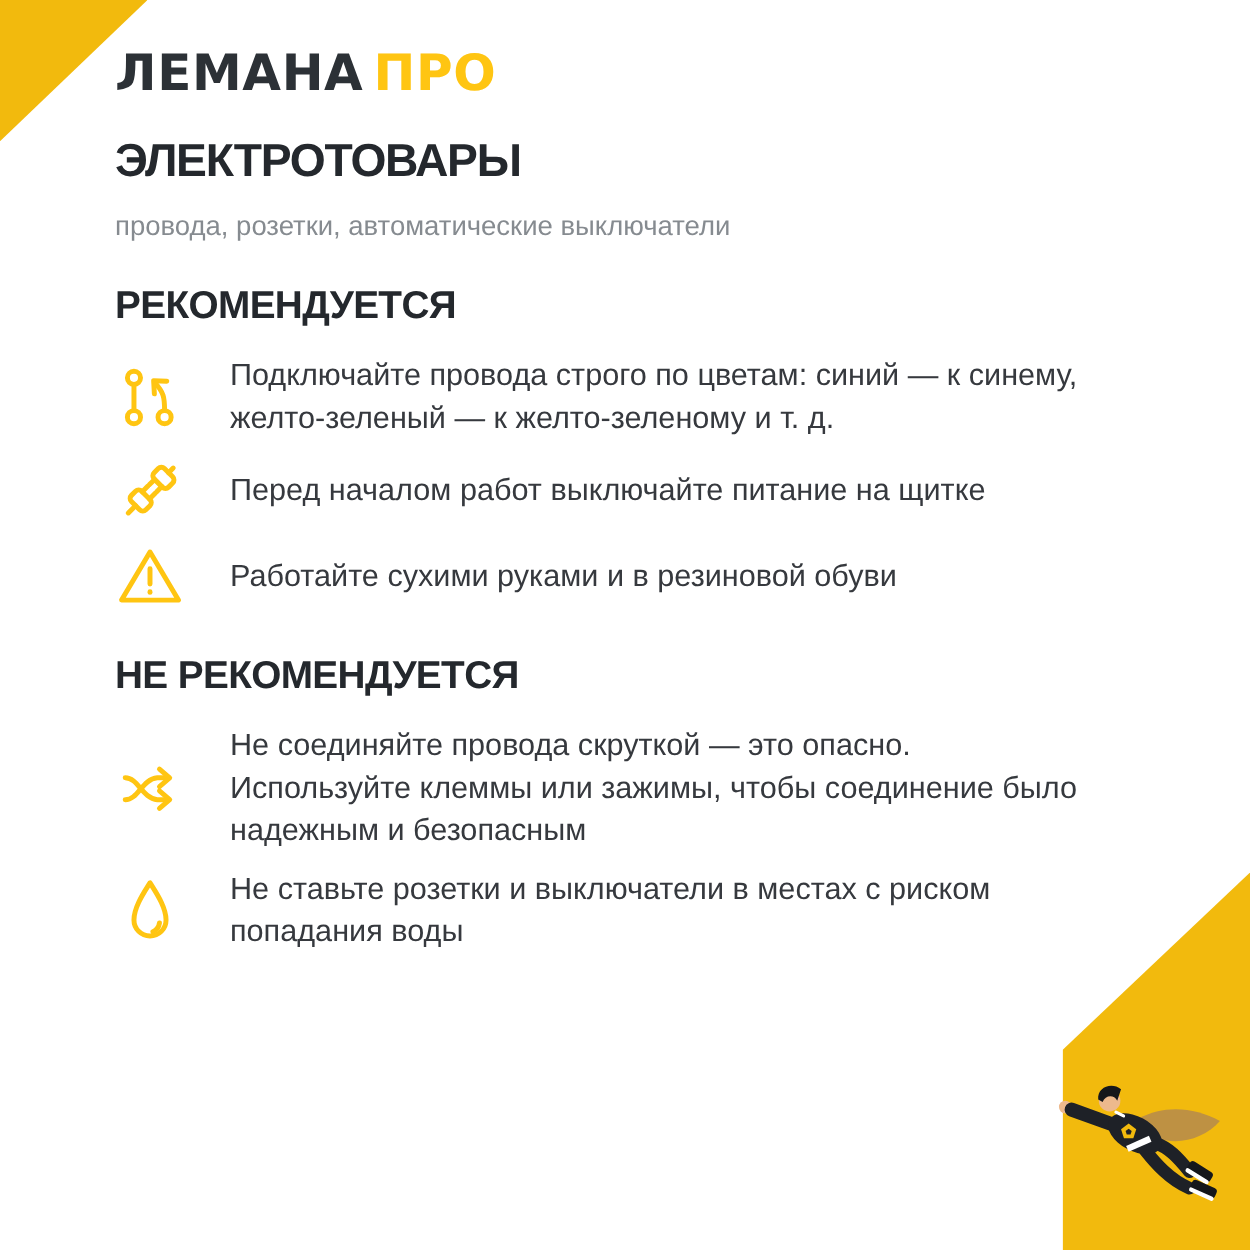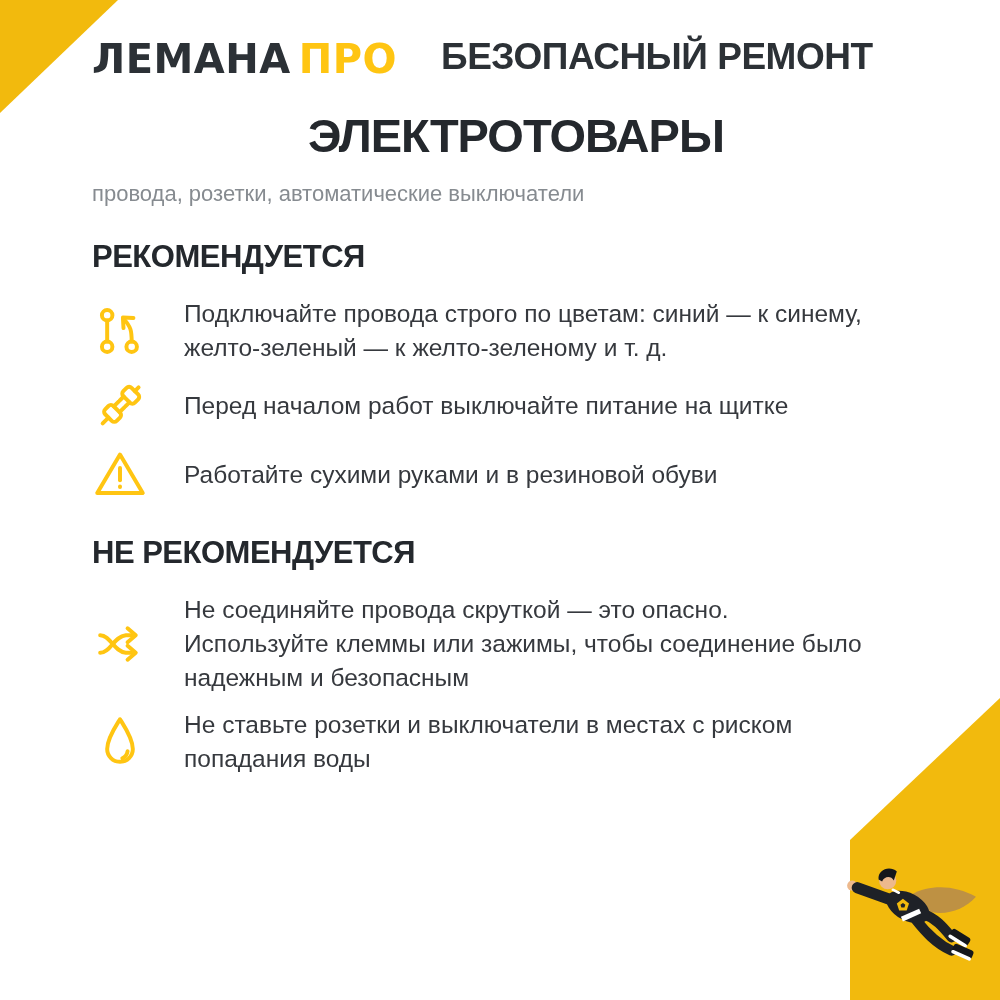--- a/index.html
+++ b/index.html
@@ -46,23 +46,22 @@
   .logo .lemana{color:var(--dark);}
   .logo .pro{color:var(--icon-yellow);margin-left:8px;}
   .series-title{
     font-size:37px;font-weight:bold;letter-spacing:-0.5px;
     color:var(--dark);white-space:nowrap;
   }
   
   .content{padding:0 60px 0 92px;}
   .category-heading{
     margin-top:26px;
-    font-size:47px;font-weight:bold;letter-spacing:-1px;
+    font-size:37px;font-weight:bold;letter-spacing:-1px;
     color:#24282D;
-    text-align:center;
   }
   .category-subtitle{
     margin-top:18px;
     font-size:22px;color:var(--gray);font-weight:normal;
   }
   
   .sec{margin-top:32px;}
   .sec + .sec{}
   .sec-title{
     font-size:31px;font-weight:bold;letter-spacing:-0.5px;
@@ -89,21 +88,20 @@
 <body>
 
 <div class="canvas">
 
   <div class="corner-tl"></div>
 
   <div class="header">
     <div class="logo">
       <span class="lemana">ЛЕМАНА</span><span class="pro">ПРО</span>
     </div>
-    <div class="series-title">БЕЗОПАСНЫЙ РЕМОНТ</div>
   </div>
 
   <div class="content">
     <h1 class="category-heading">ЭЛЕКТРОТОВАРЫ</h1>
     <div class="category-subtitle">провода, розетки, автоматические выключатели</div>
     <div id="sections">
   <section class="sec">
     <h2 class="sec-title">РЕКОМЕНДУЕТСЯ</h2>
     <ul class="items">
   <li class="item">

